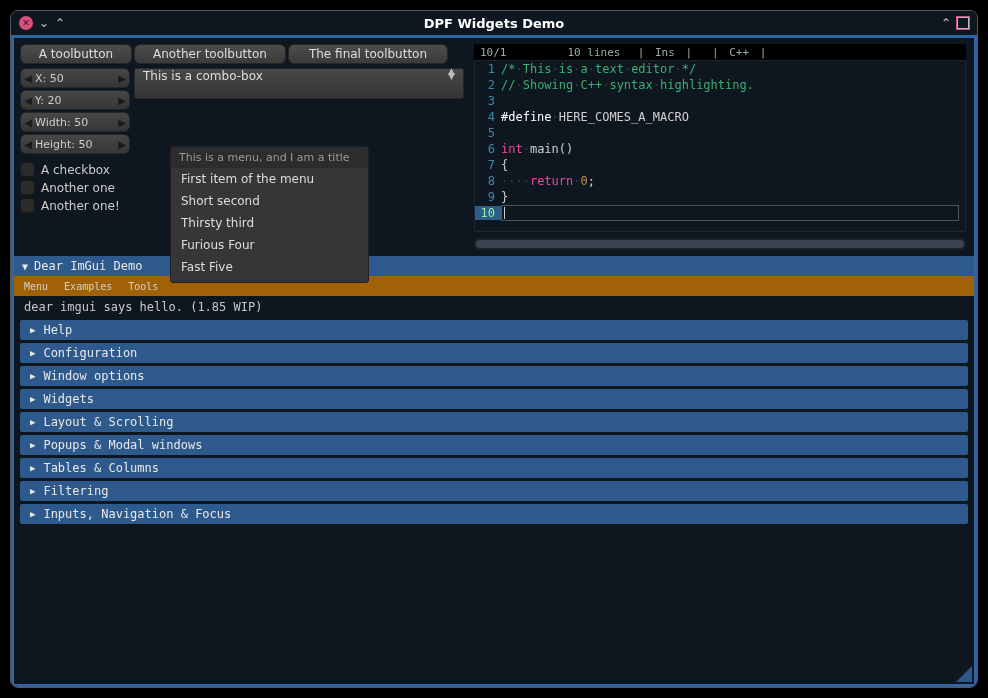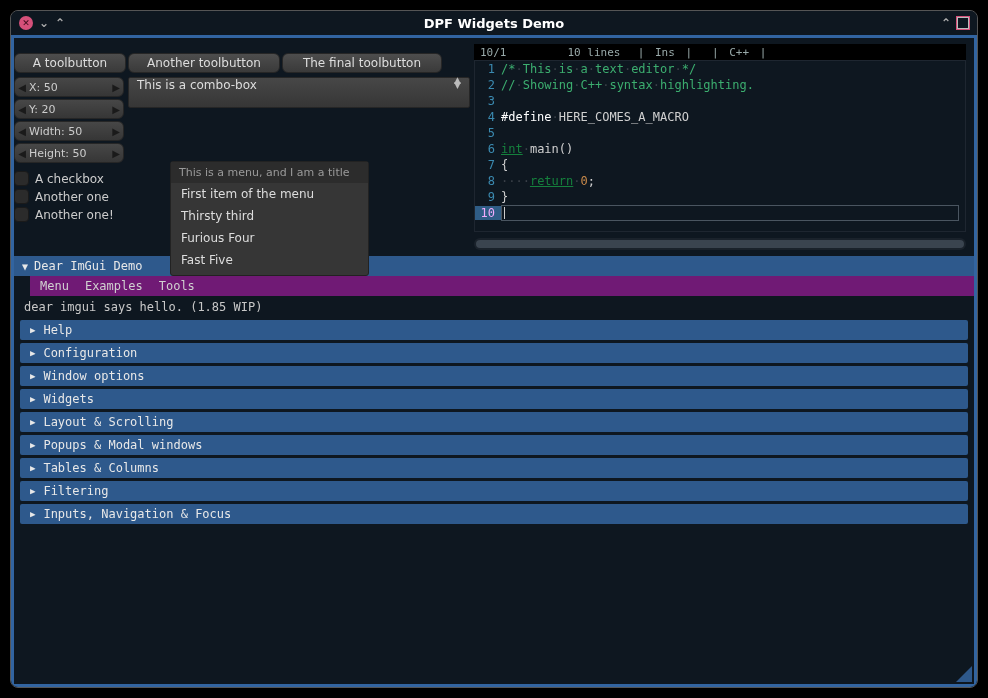--- a/index.html
+++ b/index.html
@@ -87,22 +87,22 @@
     display: flex;
     flex-direction: column;
     position: relative;
   }
   .upper {
     height: 218px;
     display: flex;
   }
   .left-pane {
     width: 456px;
-    position: relative;
-    margin-top: 15px;
+    padding: 6px;
+    position: relative;
   }
   .toolbtn-row { display: flex; gap: 2px; margin-bottom: 4px; }
   .btn {
     background: linear-gradient(#4d4d4d,#3a3a3a);
     border: 1px solid #262626;
     border-radius: 6px;
     color: #ddd;
     font-size: 12px;
     padding: 2px 10px;
     text-align: center;
@@ -218,26 +218,26 @@
     overflow: hidden;
   }
   .ed-line { display: flex; height: 16px; align-items: center; }
   .gutter {
     width: 26px;
     text-align: right;
     padding-right: 6px;
     color: #3b8ab0;
     background: #0e1720;
   }
-  .gutter.current { background: #2f5d86; color: #f0abfc; }
+  .gutter.current { background: #2f5d86; color: #86efac; }
   .code { white-space: pre; }
   .code .dot { color: #3a4048; }
   .comment { color: #3cae6f; }
   .pp { color: #ffffff; }
-  .kw { color: #15803d; text-decoration: underline; }
+  .kw { color: #ec4899; }
   .num { color: #c98a4a; }
   .plain { color: #d0d0d0; }
   .cursor-line {
     flex:1; height: 16px;
     border: 1px solid #4a5560;
     margin-right: 6px;
     display:flex;align-items:center;
     padding-left:2px;
   }
   .caret { width:1px; height:12px; background:#ccc; }
@@ -266,29 +266,28 @@
     align-items: center;
     padding: 0 8px;
     gap: 6px;
     font-family: "DejaVu Sans Mono", monospace;
     font-size: 12px;
     color: #e8e8e8;
   }
   .imgui-title .tri { font-size: 10px; }
   .imgui-menubar {
     height: 20px;
-    background: #701a75;
+    background: #a16207;
     display: flex;
     align-items: center;
     padding: 0 10px;
     gap: 16px;
     font-family: "DejaVu Sans Mono", monospace;
-    font-size: 12px;
+    font-size: 10px;
     color: #d0d0d0;
-    margin-left: 16px;
   }
   .imgui-menubar span { cursor:pointer; }
   .imgui-hello {
     padding: 4px 10px 6px 10px;
     font-family: "DejaVu Sans Mono", monospace;
     font-size: 12px;
     color: #c8c8c8;
     background: #0e1720;
   }
   .sections {
@@ -388,20 +387,21 @@
           </div>
           <div class="check-row">
             <div class="check-box"></div>
             <span>Another one!</span>
           </div>
         </div>
 
         <div class="menu-popup">
           <div class="menu-title">This is a menu, and I am a title</div>
           <div class="menu-item">First item of the menu</div>
+          <div class="menu-item">Short second</div>
           <div class="menu-item">Thirsty third</div>
           <div class="menu-item">Furious Four</div>
           <div class="menu-item">Fast Five</div>
         </div>
       </div>
 
       <div class="editor-pane">
         <div class="ed-status">
           <span class="sseg">10/1</span>
           <span class="sseg">        </span>

